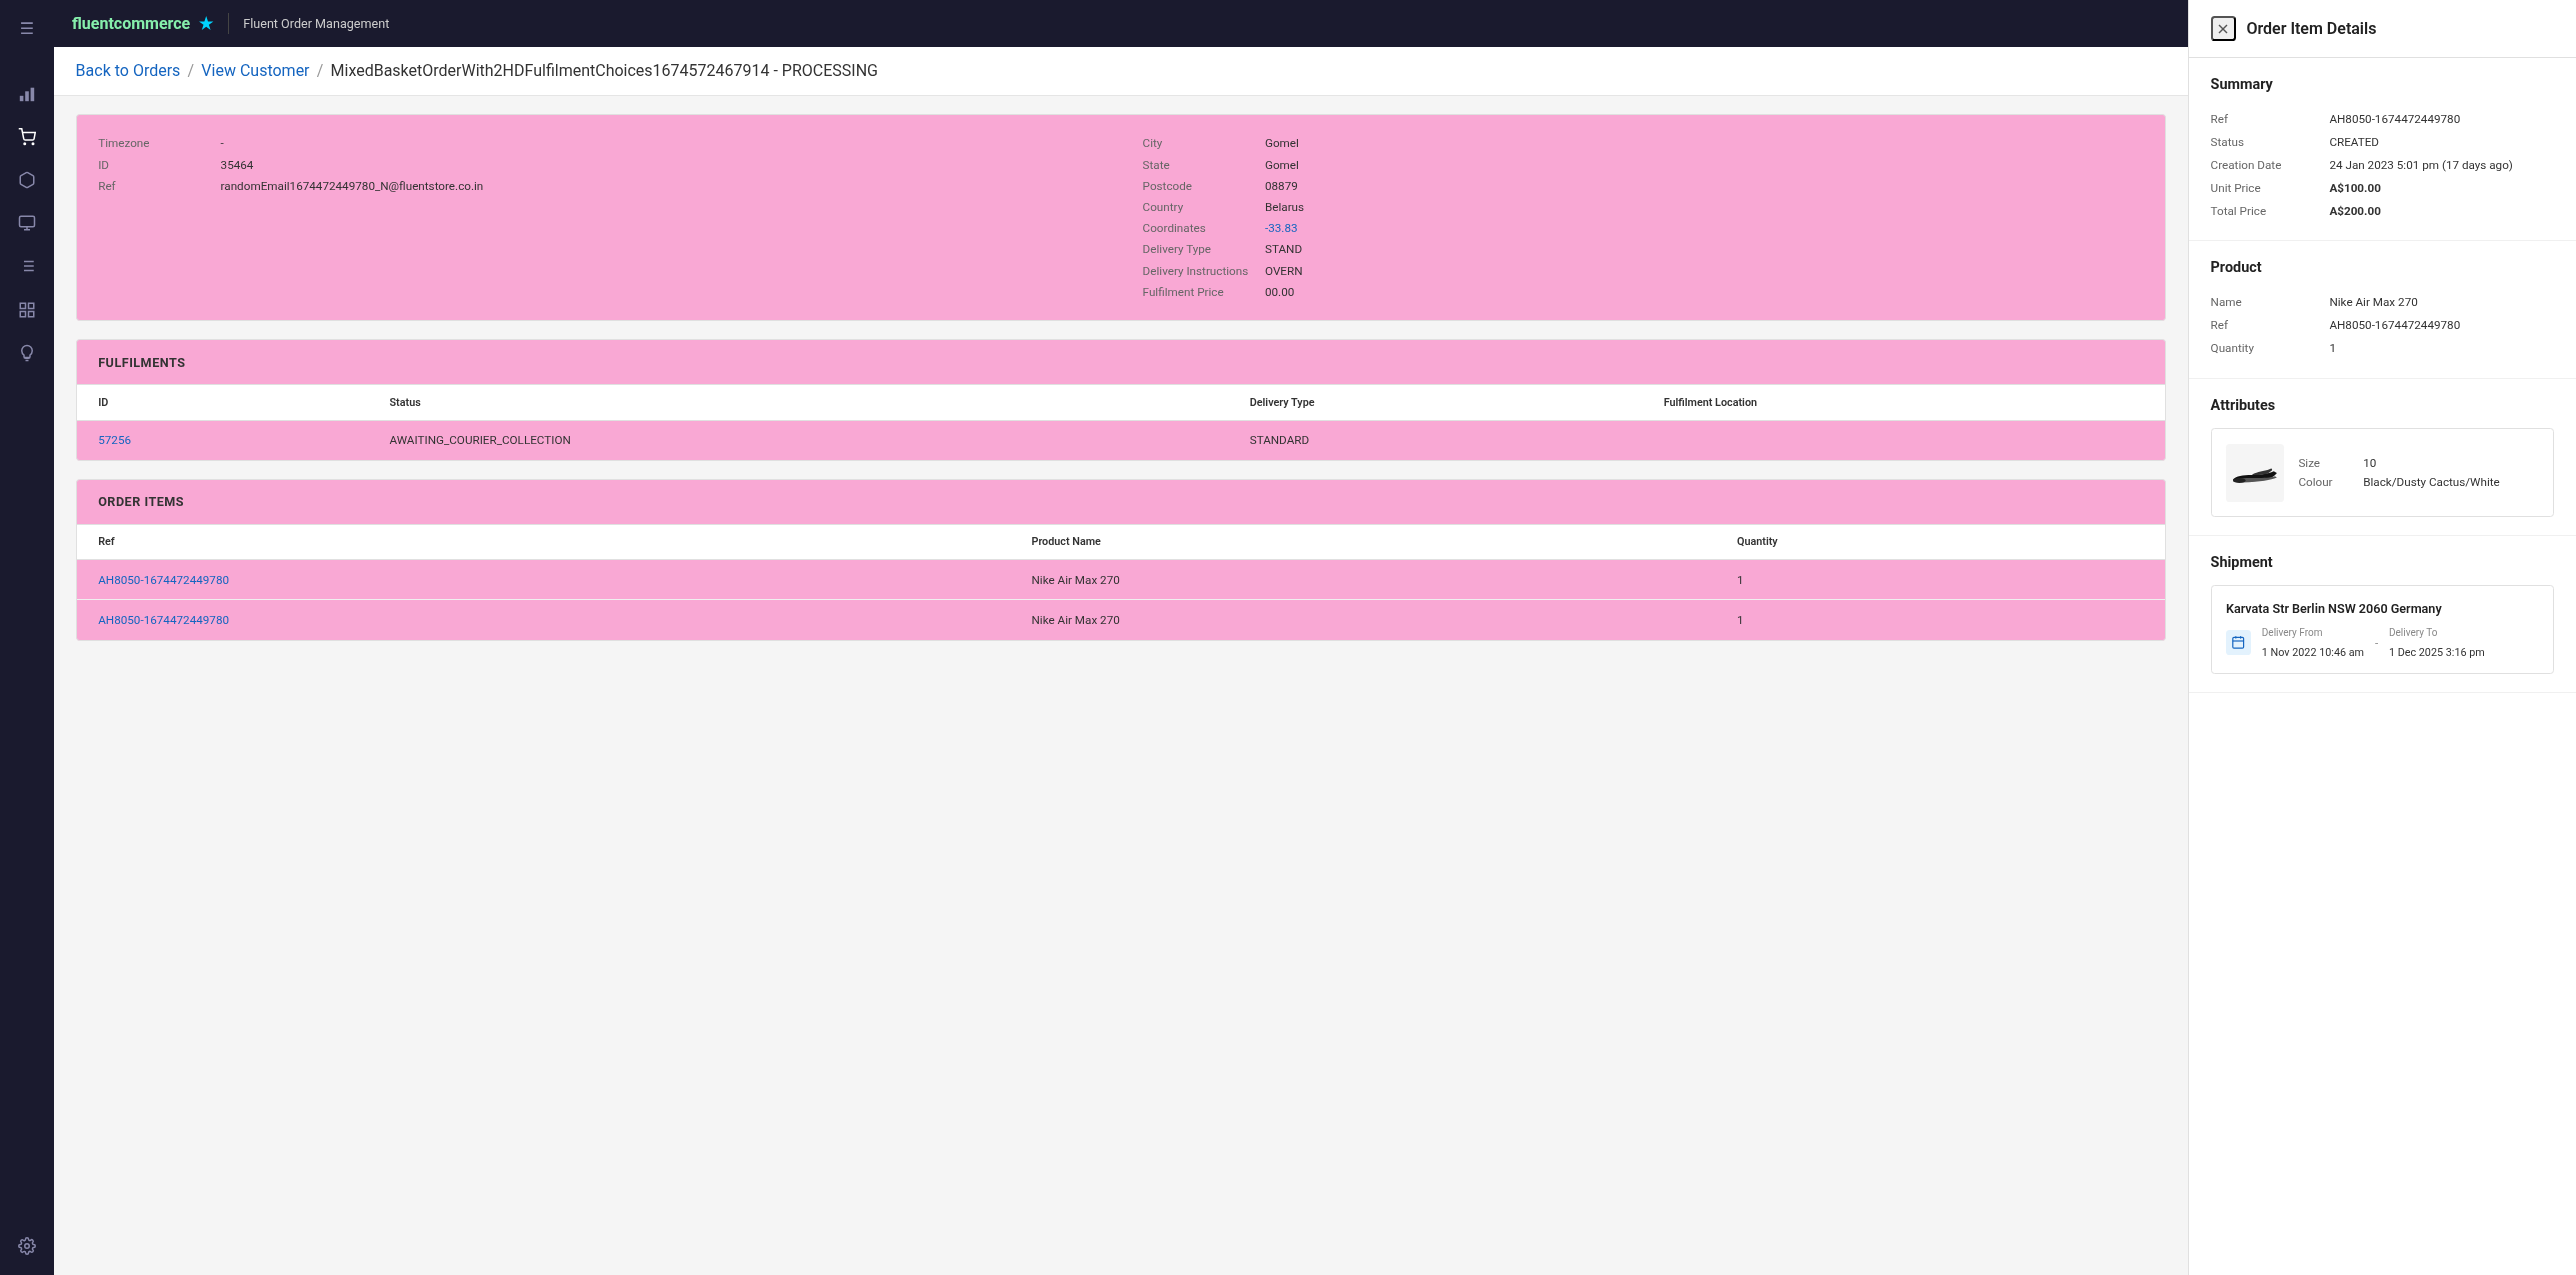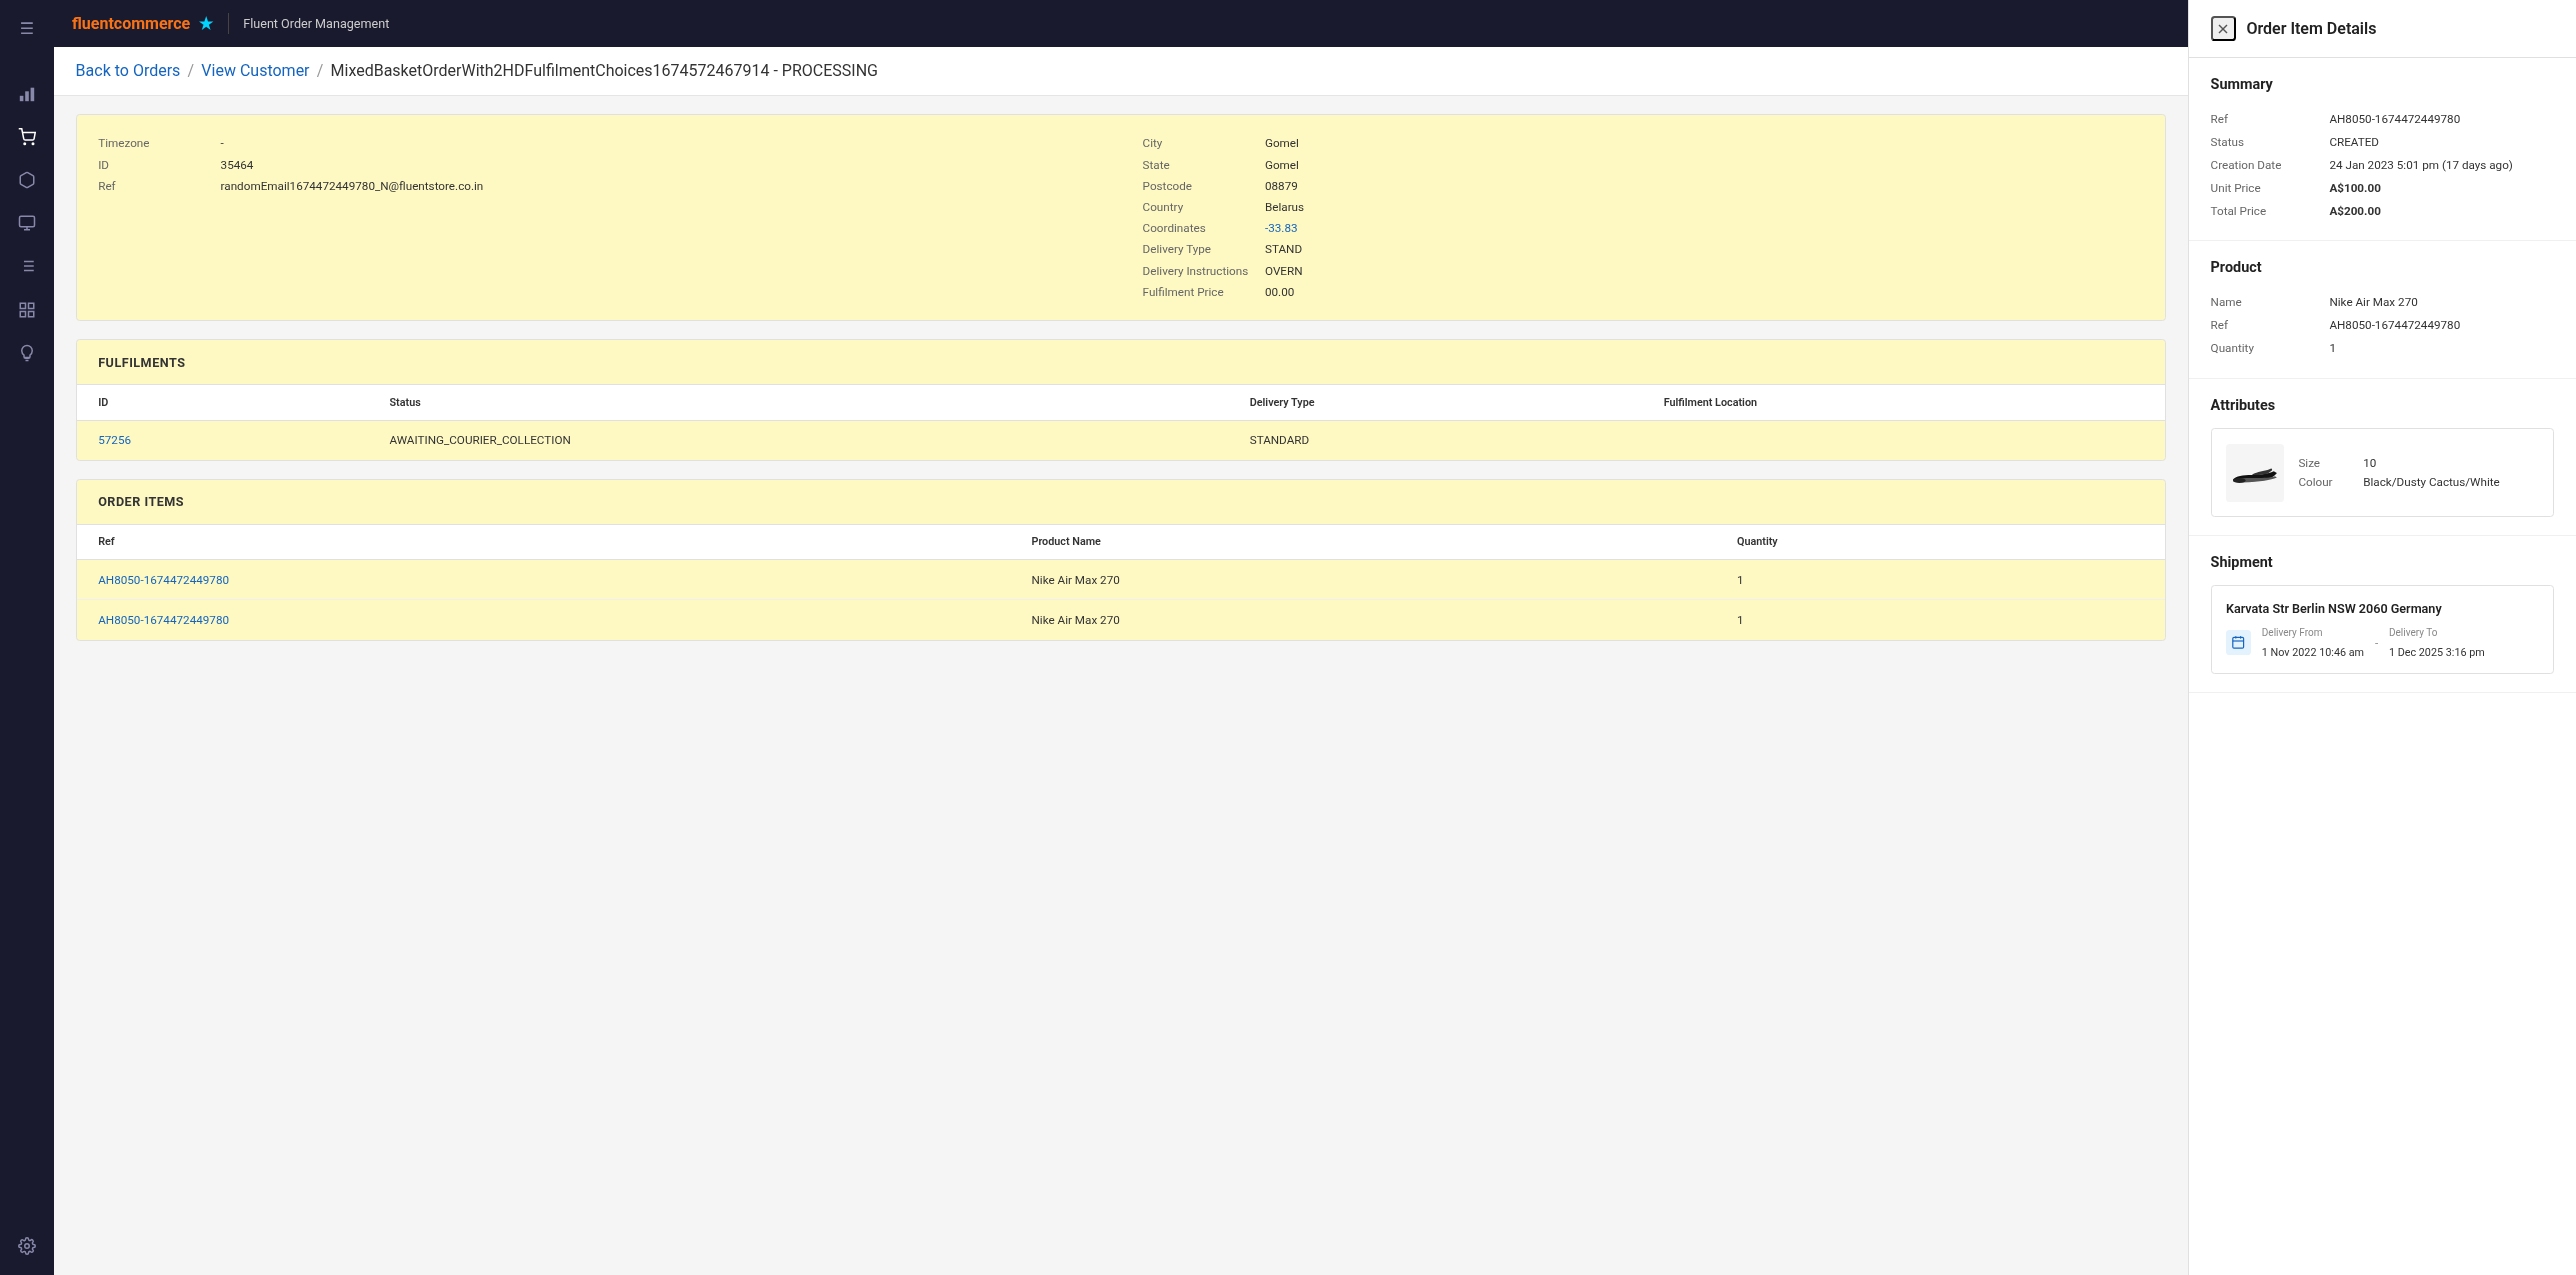--- a/index.html
+++ b/index.html
@@ -48,21 +48,21 @@
       flex-shrink: 0;
     }
     .topnav-logo {
       display: flex;
       align-items: center;
       gap: 9px;
       color: #fff;
       font-size: 14.4px;
       font-weight: 600;
     }
-    .topnav-logo .brand { color: #f97316; font-weight: 700; font-size: 16px; }
+    .topnav-logo .brand { color: #86efac; font-weight: 700; font-size: 16px; }
     .topnav-divider { width: 0.9px; height: 21.6px; background: #444; }
     .topnav-title { color: #ccc; font-size: 12.6px; }
 
     
     .breadcrumb-bar {
       background: #fff;
       padding: 14.4px 21.6px;
       border-bottom: 0.9px solid #e5e5e5;
       display: flex;
       align-items: center;
@@ -77,21 +77,21 @@
     
     .content-area {
       flex: 1;
       overflow-y: auto;
       padding: 18px 21.6px;
       background: #f5f5f5;
     }
 
     
     .card {
-      background: #fef9c3;
+      background: #f9a8d4;
       border: 0.9px solid #e0e0e0;
       border-radius: 3.6px;
       margin-bottom: 18px;
       overflow: hidden;
     }
 
     
     .order-info-grid {
       display: grid;
       grid-template-columns: 1fr 1fr;

